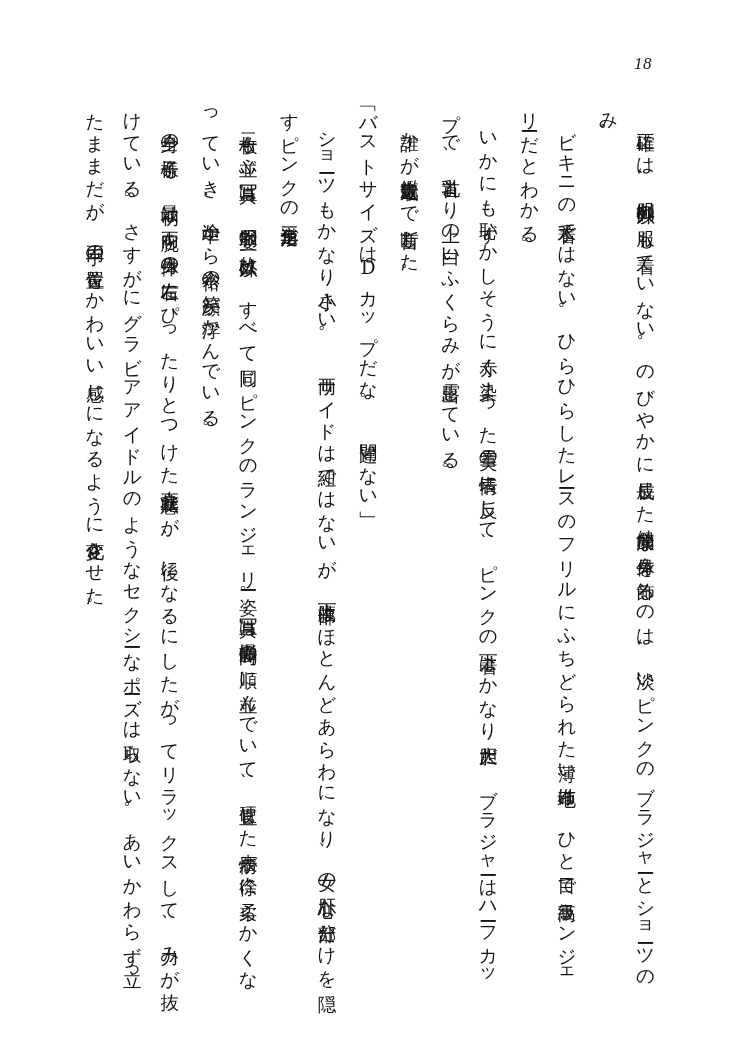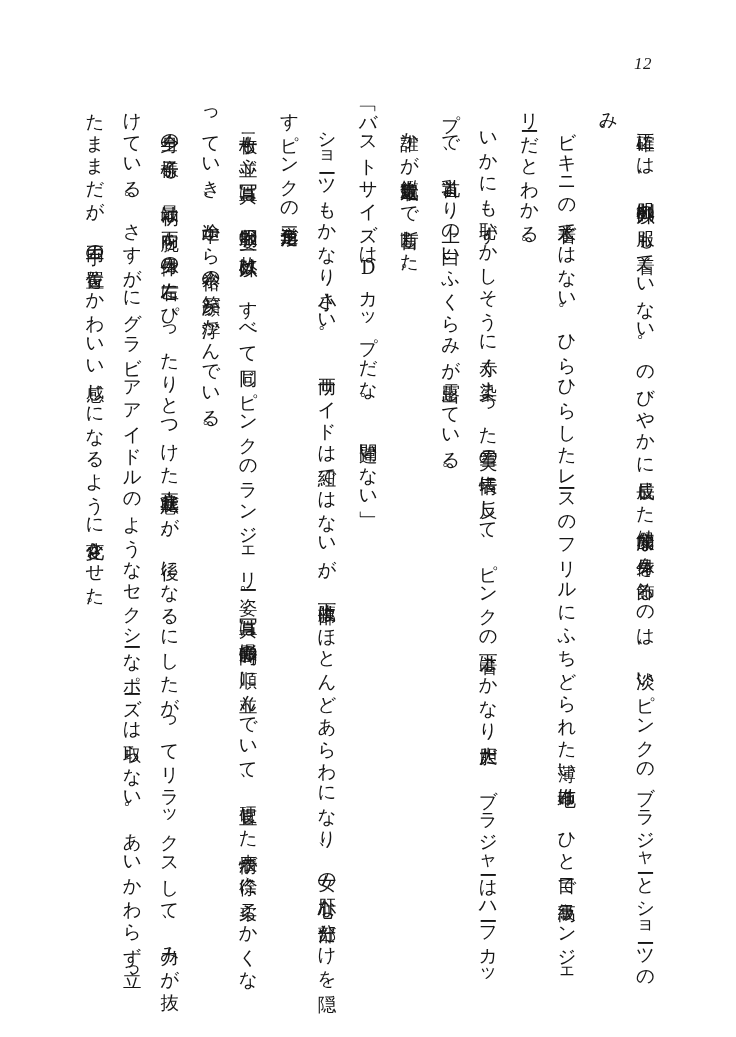--- a/index.html
+++ b/index.html
@@ -65,21 +65,21 @@
   }
   .para.noindent {
     text-indent: 0;
   }
 </style>
 </head>
 <body>
 
 <div class="page">
 
-  <div class="page-number">12</div>
+  <div class="page-number">18</div>
 
   <div class="text-block">
     <p class="para">正確には、制服以外の服も着ていない。のびやかに成長した健康的な身体を飾るのは、淡いピンクのブラジャーとショーツのみ。</p>
     <p class="para">ビキニの水着ではない。ひらひらしたレースのフリルにふちどられた薄い布地は、ひと目で高級ランジェリーだとわかる。</p>
     <p class="para">いかにも恥ずかしそうに赤く染まった雪美の表情に反して、ピンクの下着はかなり大胆だ。ブラジャーはハーフカップで、乳首より上の白いふくらみが露出している。</p>
     <p class="para">誰かが鑑定士気取りで断言した。</p>
     <p class="para noindent">「バストサイズはDカップだな。　間違いない」</p>
     <p class="para">ショーツもかなり小さい。　両サイドは紐ではないが、下腹部はほとんどあらわになり、女の肝心な部分だけを隠すピンクの逆三角形だ。</p>
     <p class="para">二十枚も並ぶ写真は、制服姿の一枚以外は、すべて同じピンクのランジェリー姿。写真は撮影時間の順に並んでいて、硬直した表情が徐々に柔らかくなっていき、途中から余裕の笑顔が浮かんでいる。</p>
     <p class="para">全身の様子も、最初は両腕を身体の左右にぴったりとつけた直立状態だが、後になるにしたがってリラックスして、力みが抜けている。さすがにグラビアアイドルのようなセクシーなポーズは取らない。あいかわらず立ったままだが、両手の位置をかわいい感じになるように変化させた。</p>

